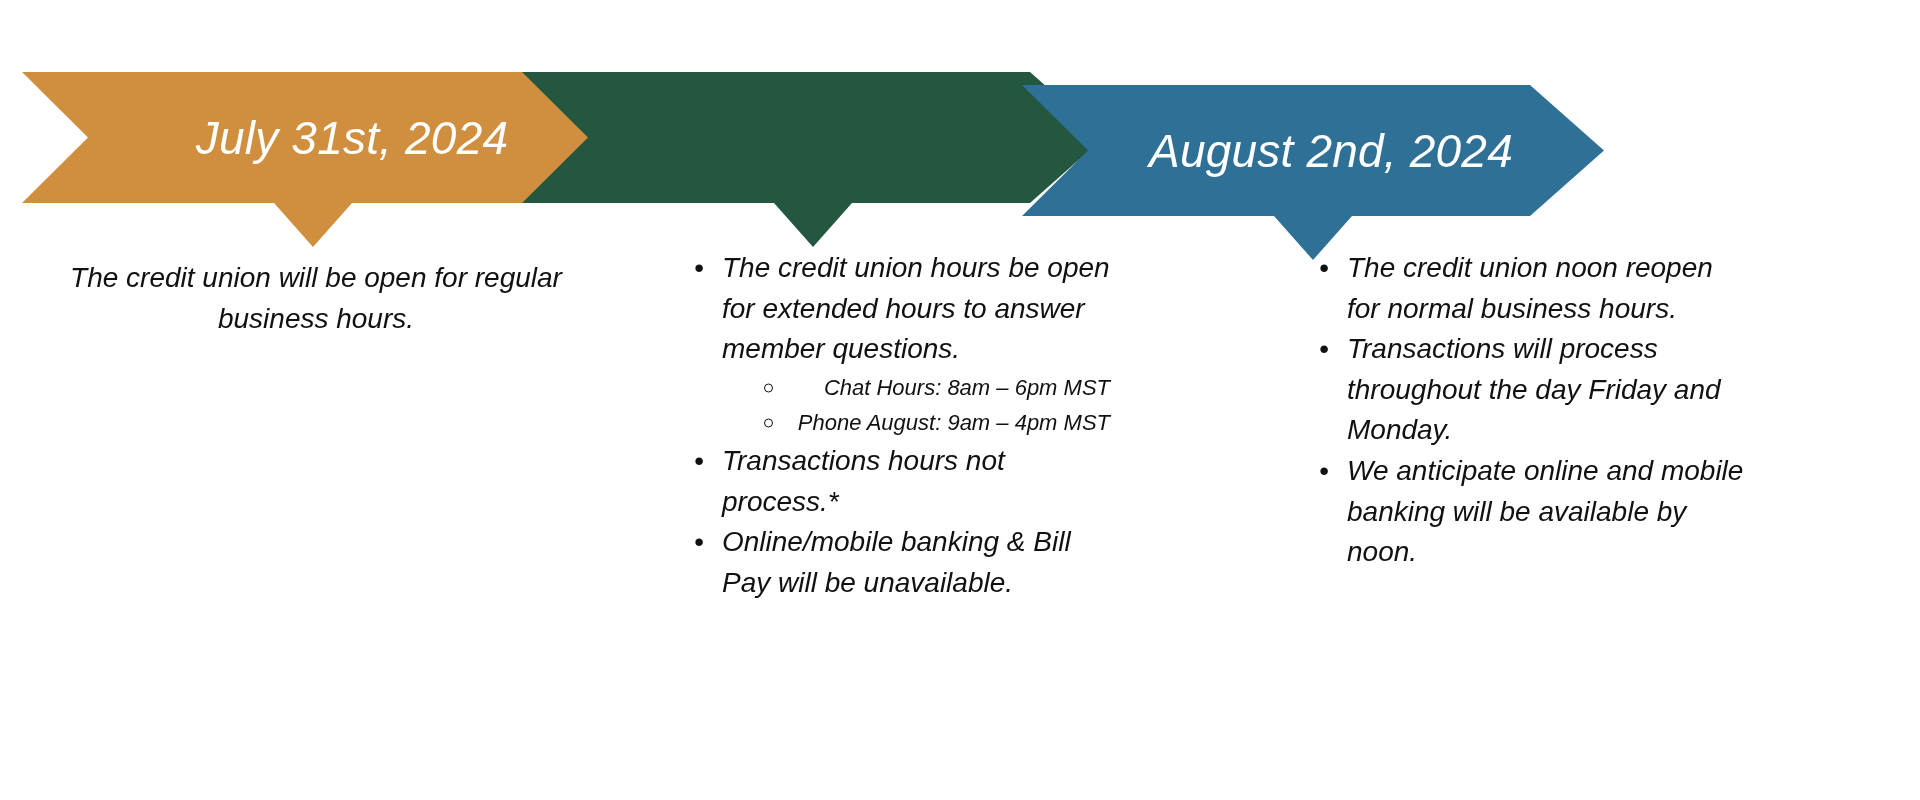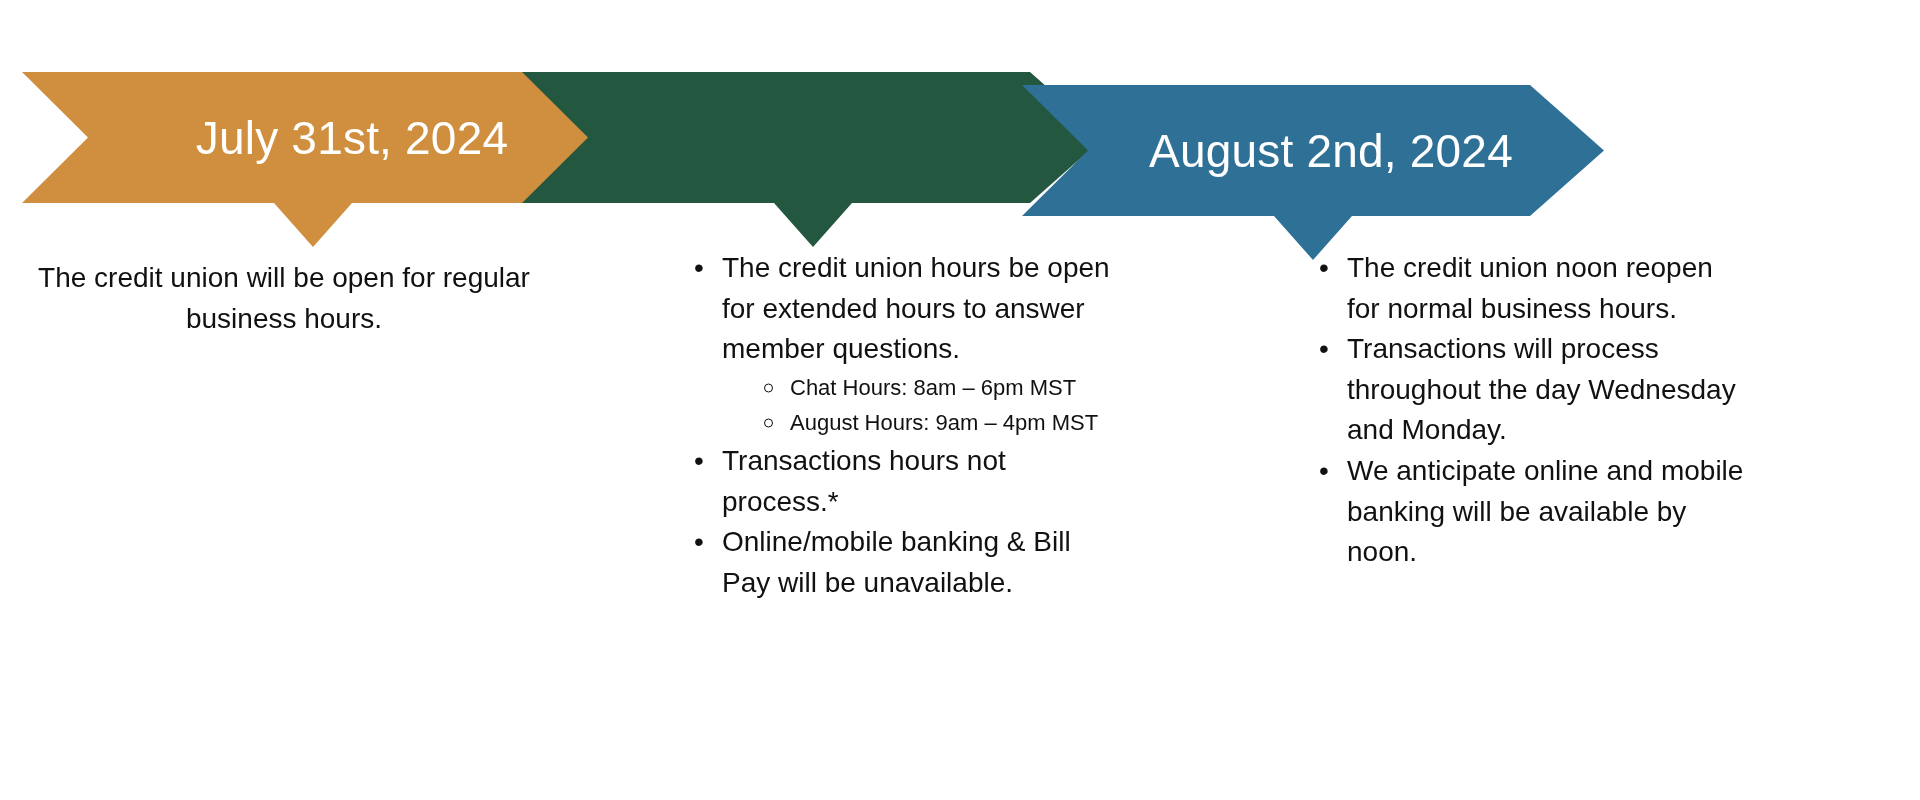--- a/index.html
+++ b/index.html
@@ -12,20 +12,21 @@
     height: 800px;
     font-family: "Liberation Sans", sans-serif;
     color: #111111;
     overflow: hidden;
   }
 
   .timeline {
     position: relative;
     width: 1920px;
     height: 800px;
+    font-style: italic;
   }
 
   
   .banner-row {
     position: absolute;
     top: 72px;
     left: 0;
     width: 1920px;
     height: 175px;
   }
@@ -77,21 +78,21 @@
     left: 0;
     width: 1920px;
     height: 552px;
   }
 
   .column {
     position: absolute;
     top: 0;
   }
 
-  .col-1 { left: 24px;   width: 520px; }
+  .col-1 { left: 56px;   width: 520px; }
   .col-2 { left: 690px;  width: 420px; }
   .col-3 { left: 1315px; width: 430px; }
 
   .plain-text {
     font-size: 28px;
     line-height: 1.45;
     text-align: center;
     color: #111111;
     margin: 0;
     padding-top: 10px;
@@ -121,20 +122,21 @@
     left: 4px;
     top: 0;
     font-size: 28px;
     line-height: 1.45;
   }
 
   ul.subbullets {
     list-style: none;
     margin: 0 0 0 0;
     padding: 0 0 0 42px;
+    text-align: right;
   }
 
   ul.subbullets > li {
     position: relative;
     padding-left: 26px;
     font-size: 22px;
     line-height: 1.62;
     color: #111111;
   }
 
@@ -190,21 +192,21 @@
         <li>
           <span class="bullet-dot">•</span>
           <span class="li-text">The credit union hours be open for extended hours to answer member questions.</span>
           <ul class="subbullets">
             <li>
               <span class="subbullet-dot"></span>
               <span>Chat Hours: 8am – 6pm MST</span>
             </li>
             <li>
               <span class="subbullet-dot"></span>
-              <span>August Hours: 9am – 4pm MST</span>
+              <span>Phone August: 9am – 4pm MST</span>
             </li>
           </ul>
         </li>
         <li>
           <span class="bullet-dot">•</span>
           <span class="li-text">Transactions hours not process.*</span>
         </li>
         <li>
           <span class="bullet-dot">•</span>
           <span class="li-text">Online/mobile banking &amp; Bill Pay will be unavailable.</span>
@@ -213,21 +215,21 @@
     </div>
 
     <div class="column col-3">
       <ul class="bullets">
         <li>
           <span class="bullet-dot">•</span>
           <span class="li-text">The credit union noon reopen for normal business hours.</span>
         </li>
         <li>
           <span class="bullet-dot">•</span>
-          <span class="li-text">Transactions will process throughout the day Wednesday and Monday.</span>
+          <span class="li-text">Transactions will process throughout the day Friday and Monday.</span>
         </li>
         <li>
           <span class="bullet-dot">•</span>
           <span class="li-text"> We anticipate online and mobile banking will be available by noon.</span>
         </li>
       </ul>
     </div>
 
   </div>
 </div>

